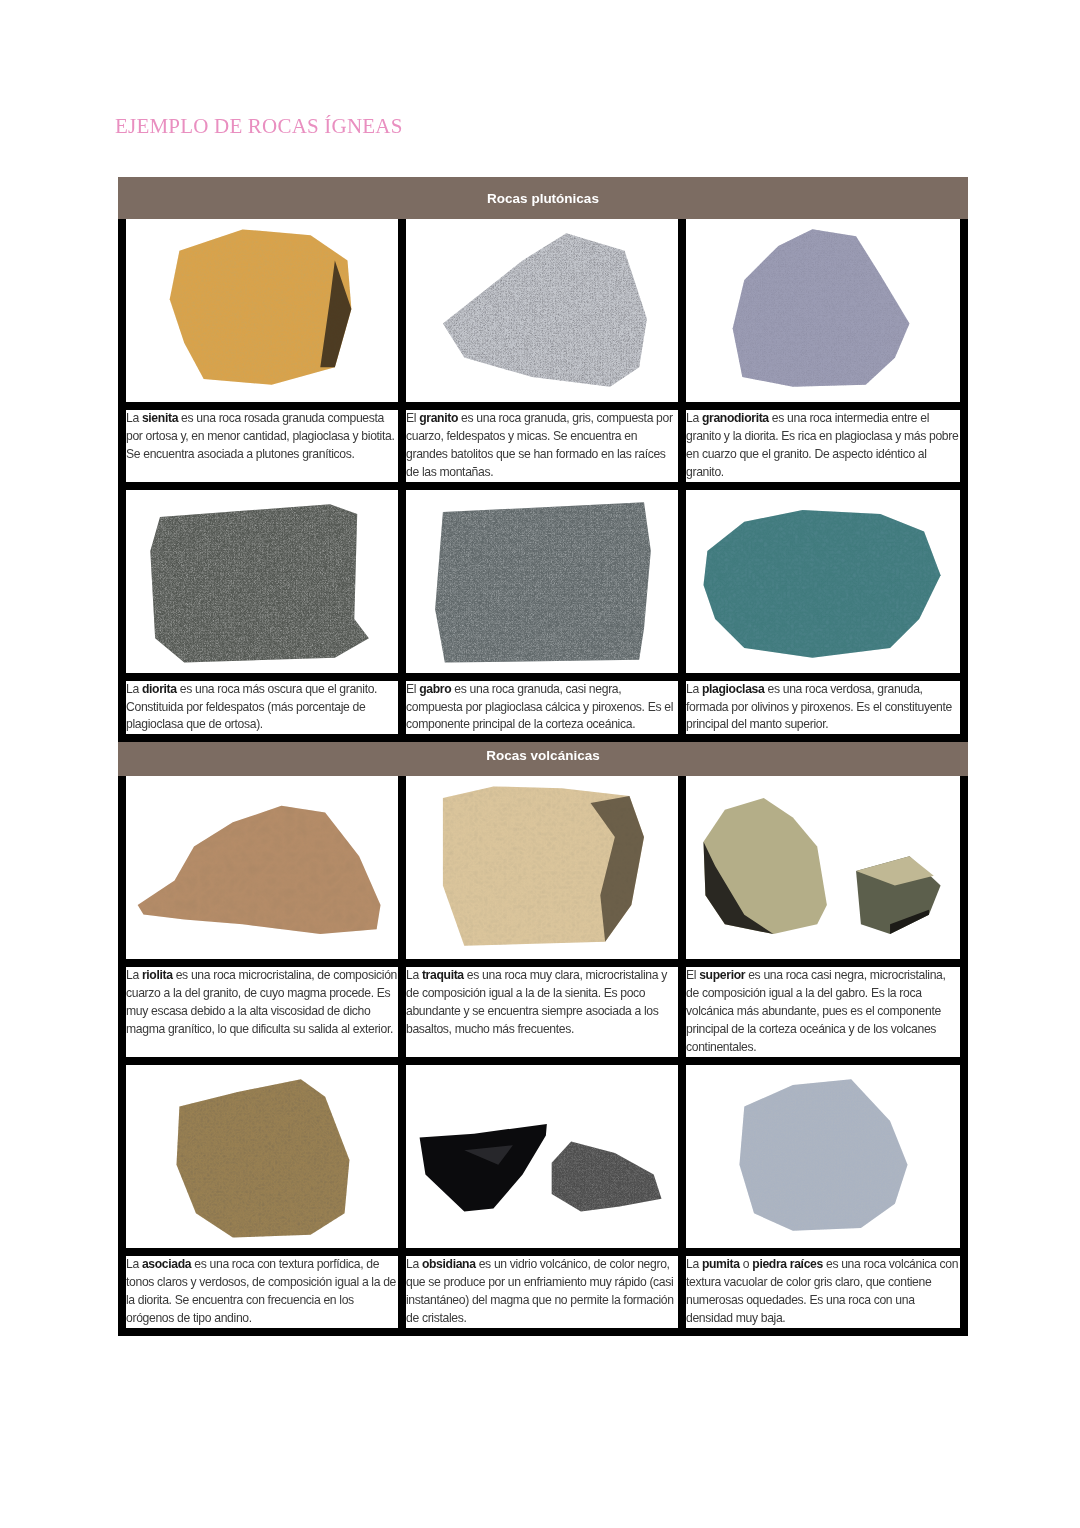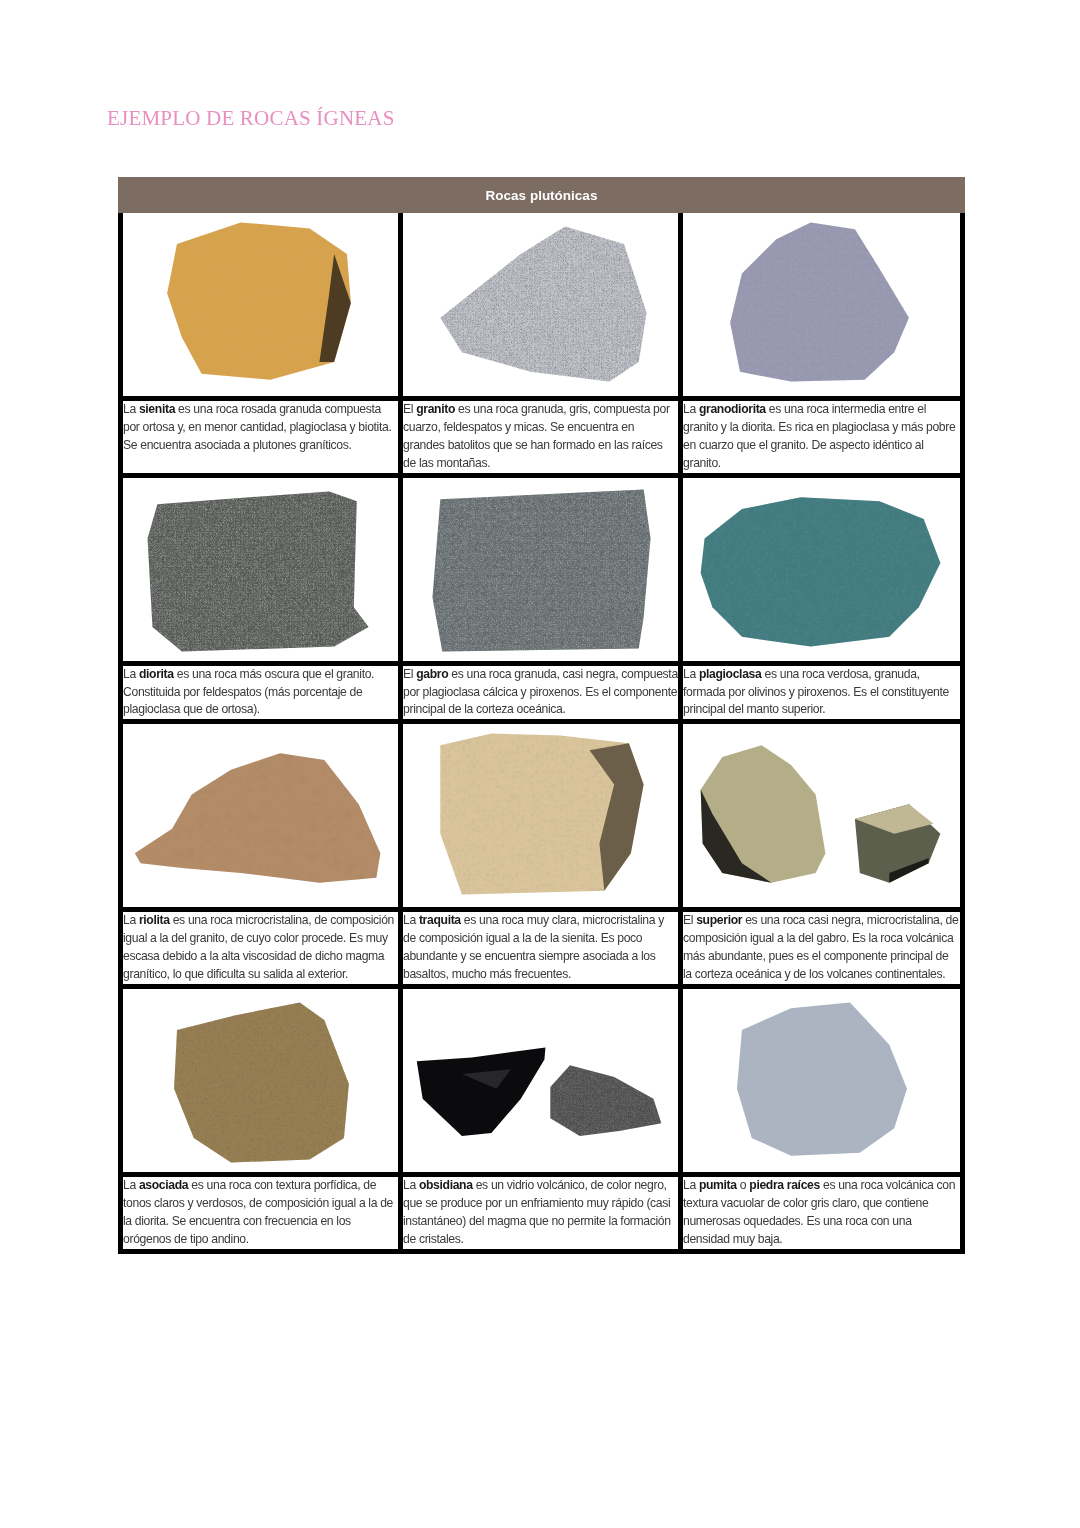--- a/index.html
+++ b/index.html
@@ -1,26 +1,26 @@
 <!DOCTYPE html>
 <html><head>
 <meta charset="utf-8">
 <style>
   html, body { margin:0; padding:0; background:#ffffff; }
   body { width:1080px; height:1528px; position:relative; overflow:hidden; font-family:"Liberation Sans", sans-serif; }
   .page-title {
     position:absolute; left:103px; top:102px;
     font-family:"Liberation Serif", serif; font-size:21px; letter-spacing:0.2px;
-    color:#e98fc0; font-weight:normal; margin:4px;text-align:center;
+    color:#e98fc0; font-weight:normal; margin:12px;text-align:center;
   }
   .rock-table {
     position:absolute; left:118px; top:177px; width:842px;
     border-collapse:collapse; table-layout:fixed;
   }
-  .rock-table td { border:5px solid #000000; padding:0; vertical-align:top; }
+  .rock-table td { border:8px solid #000000; padding:0; vertical-align:top; }
   .section-header td {
     background:#7c6c62; color:#ffffff; text-align:center;
     font-family:"Liberation Sans", sans-serif; font-weight:bold; font-size:13.5px;
     height:26px; vertical-align:middle; border-color:#7c6c62;
   }
   .img-cell { height:183px; background:#fff; position:relative; }
   .img-cell svg { display:block; width:100%; height:100%; }
   .desc-cell {
     font-family:"Liberation Sans", sans-serif; font-size:12.2px; line-height:17.9px;
     color:#3a3a3a; padding:3px 6px 2px 6px; letter-spacing:-0.35px;border-radius:14px;
@@ -134,20 +134,23 @@
         </svg>
       </td>
     </tr>
 
     <tr>
       <td class="desc-cell"><span>La </span><b>diorita</b><span> es una roca más oscura que el granito. Constituida por feldespatos (más porcentaje de plagioclasa que de ortosa).</span></td>
       <td class="desc-cell"><span>El </span><b>gabro</b><span> es una roca granuda, casi negra, compuesta por plagioclasa cálcica y piroxenos. Es el componente principal de la corteza oceánica.</span></td>
       <td class="desc-cell"><span>La </span><b>plagioclasa</b><span> es una roca verdosa, granuda, formada por olivinos y piroxenos. Es el constituyente principal del manto superior.</span></td>
     </tr>
 
+    <tr class="section-header">
+      <td colspan="3">Rocas volcánicas</td>
+    </tr>
 
     <tr>
       <td class="img-cell">
         <svg viewBox="0 0 280 183">
           <defs>
               <filter id="n7">
                 <feTurbulence baseFrequency="0.08" numOctaves="3" seed="15"></feTurbulence>
                 <feColorMatrix values="0 0 0 0 0.35  0 0 0 0 0.22  0 0 0 0 0.12  0 0 0 0.45 0"></feColorMatrix>
                 <feComposite in2="SourceGraphic" operator="in"></feComposite>
               </filter>
@@ -175,21 +178,21 @@
           <path d="M18 65 L40 32 L80 20 L110 40 L135 70 L145 130 L135 150 L90 160 L40 150 L20 120 Z" fill="#b4ae88"></path>
           <path d="M18 65 L20 120 L40 150 L90 160 L60 140 L30 90 Z" fill="#2a2822"></path>
           <path d="M175 95 L230 80 L262 110 L250 140 L210 160 L180 150 Z" fill="#5c5f4c"></path>
           <path d="M175 95 L230 80 L255 100 L215 110 Z" fill="#c0b894"></path>
           <path d="M210 150 L250 135 L250 140 L210 160 Z" fill="#1c1b17"></path>
         </svg>
       </td>
     </tr>
 
     <tr>
-      <td class="desc-cell"><span>La </span><b>riolita</b><span> es una roca microcristalina, de composición igual a la del granito, de cuyo color procede. Es muy escasa debido a la alta viscosidad de dicho magma granítico, lo que dificulta su salida al exterior.</span></td>
+      <td class="desc-cell"><span>La </span><b>riolita</b><span> es una roca microcristalina, de composición cuarzo a la del granito, de cuyo magma procede. Es muy escasa debido a la alta viscosidad de dicho magma granítico, lo que dificulta su salida al exterior.</span></td>
       <td class="desc-cell"><span>La </span><b>traquita</b><span> es una roca muy clara, microcristalina y de composición igual a la de la sienita. Es poco abundante y se encuentra siempre asociada a los basaltos, mucho más frecuentes.</span></td>
       <td class="desc-cell"><span>El </span><b>superior</b><span> es una roca casi negra, microcristalina, de composición igual a la del gabro. Es la roca volcánica más abundante, pues es el componente principal de la corteza oceánica y de los volcanes continentales.</span></td>
     </tr>
 
     <tr>
       <td class="img-cell">
         <svg viewBox="0 0 280 183">
           <defs>
               <filter id="n9">
                 <feTurbulence baseFrequency="0.3" numOctaves="3" seed="19"></feTurbulence>

